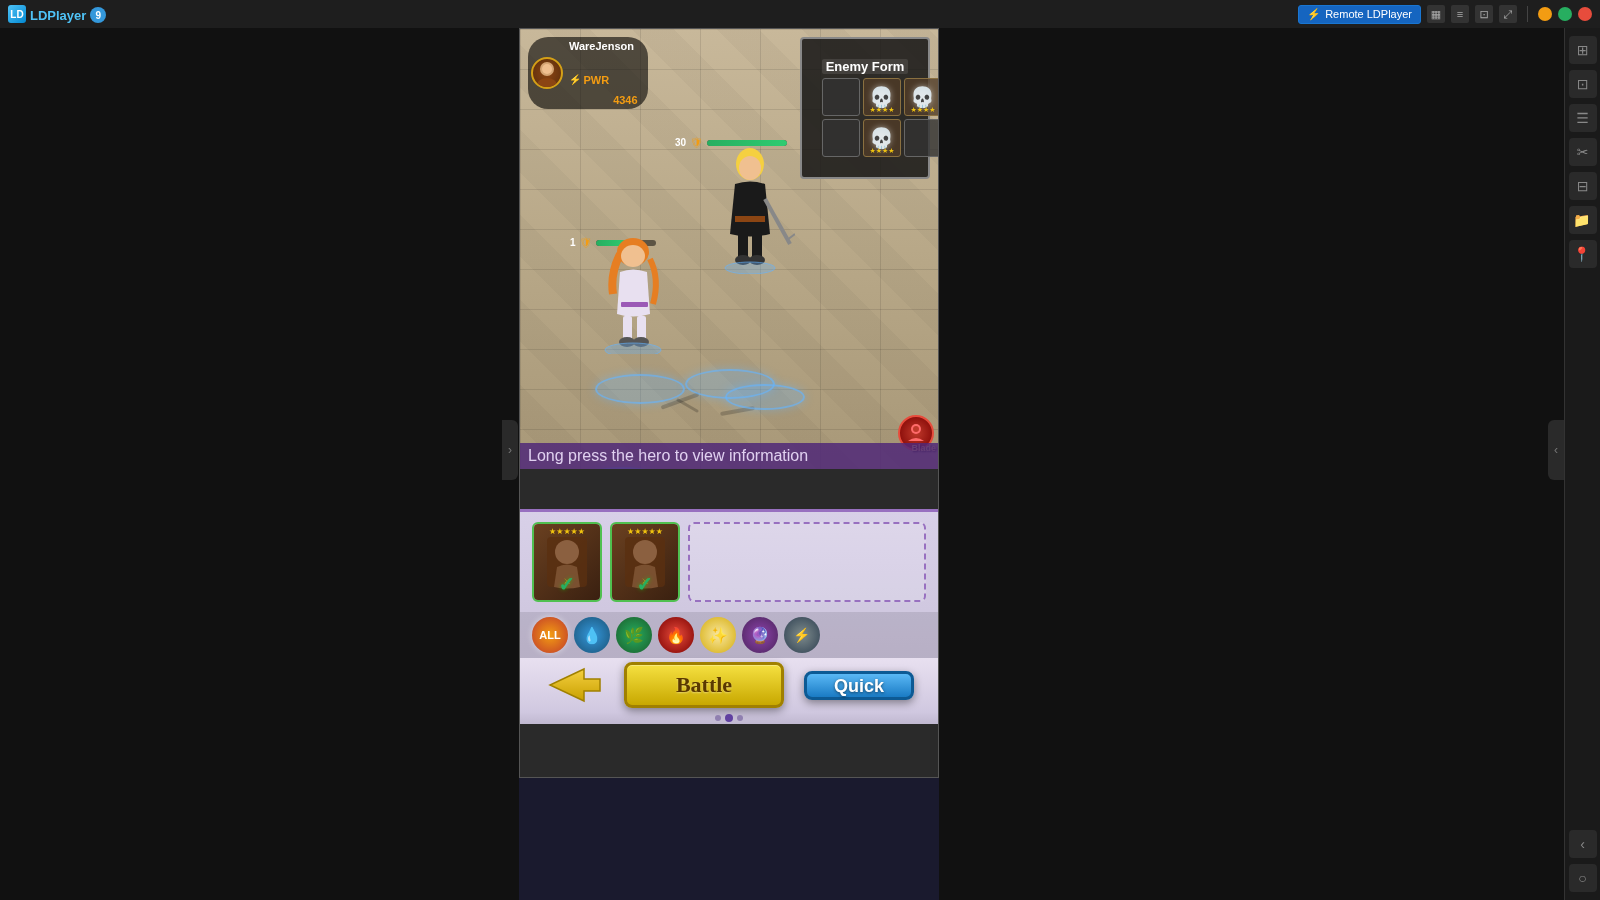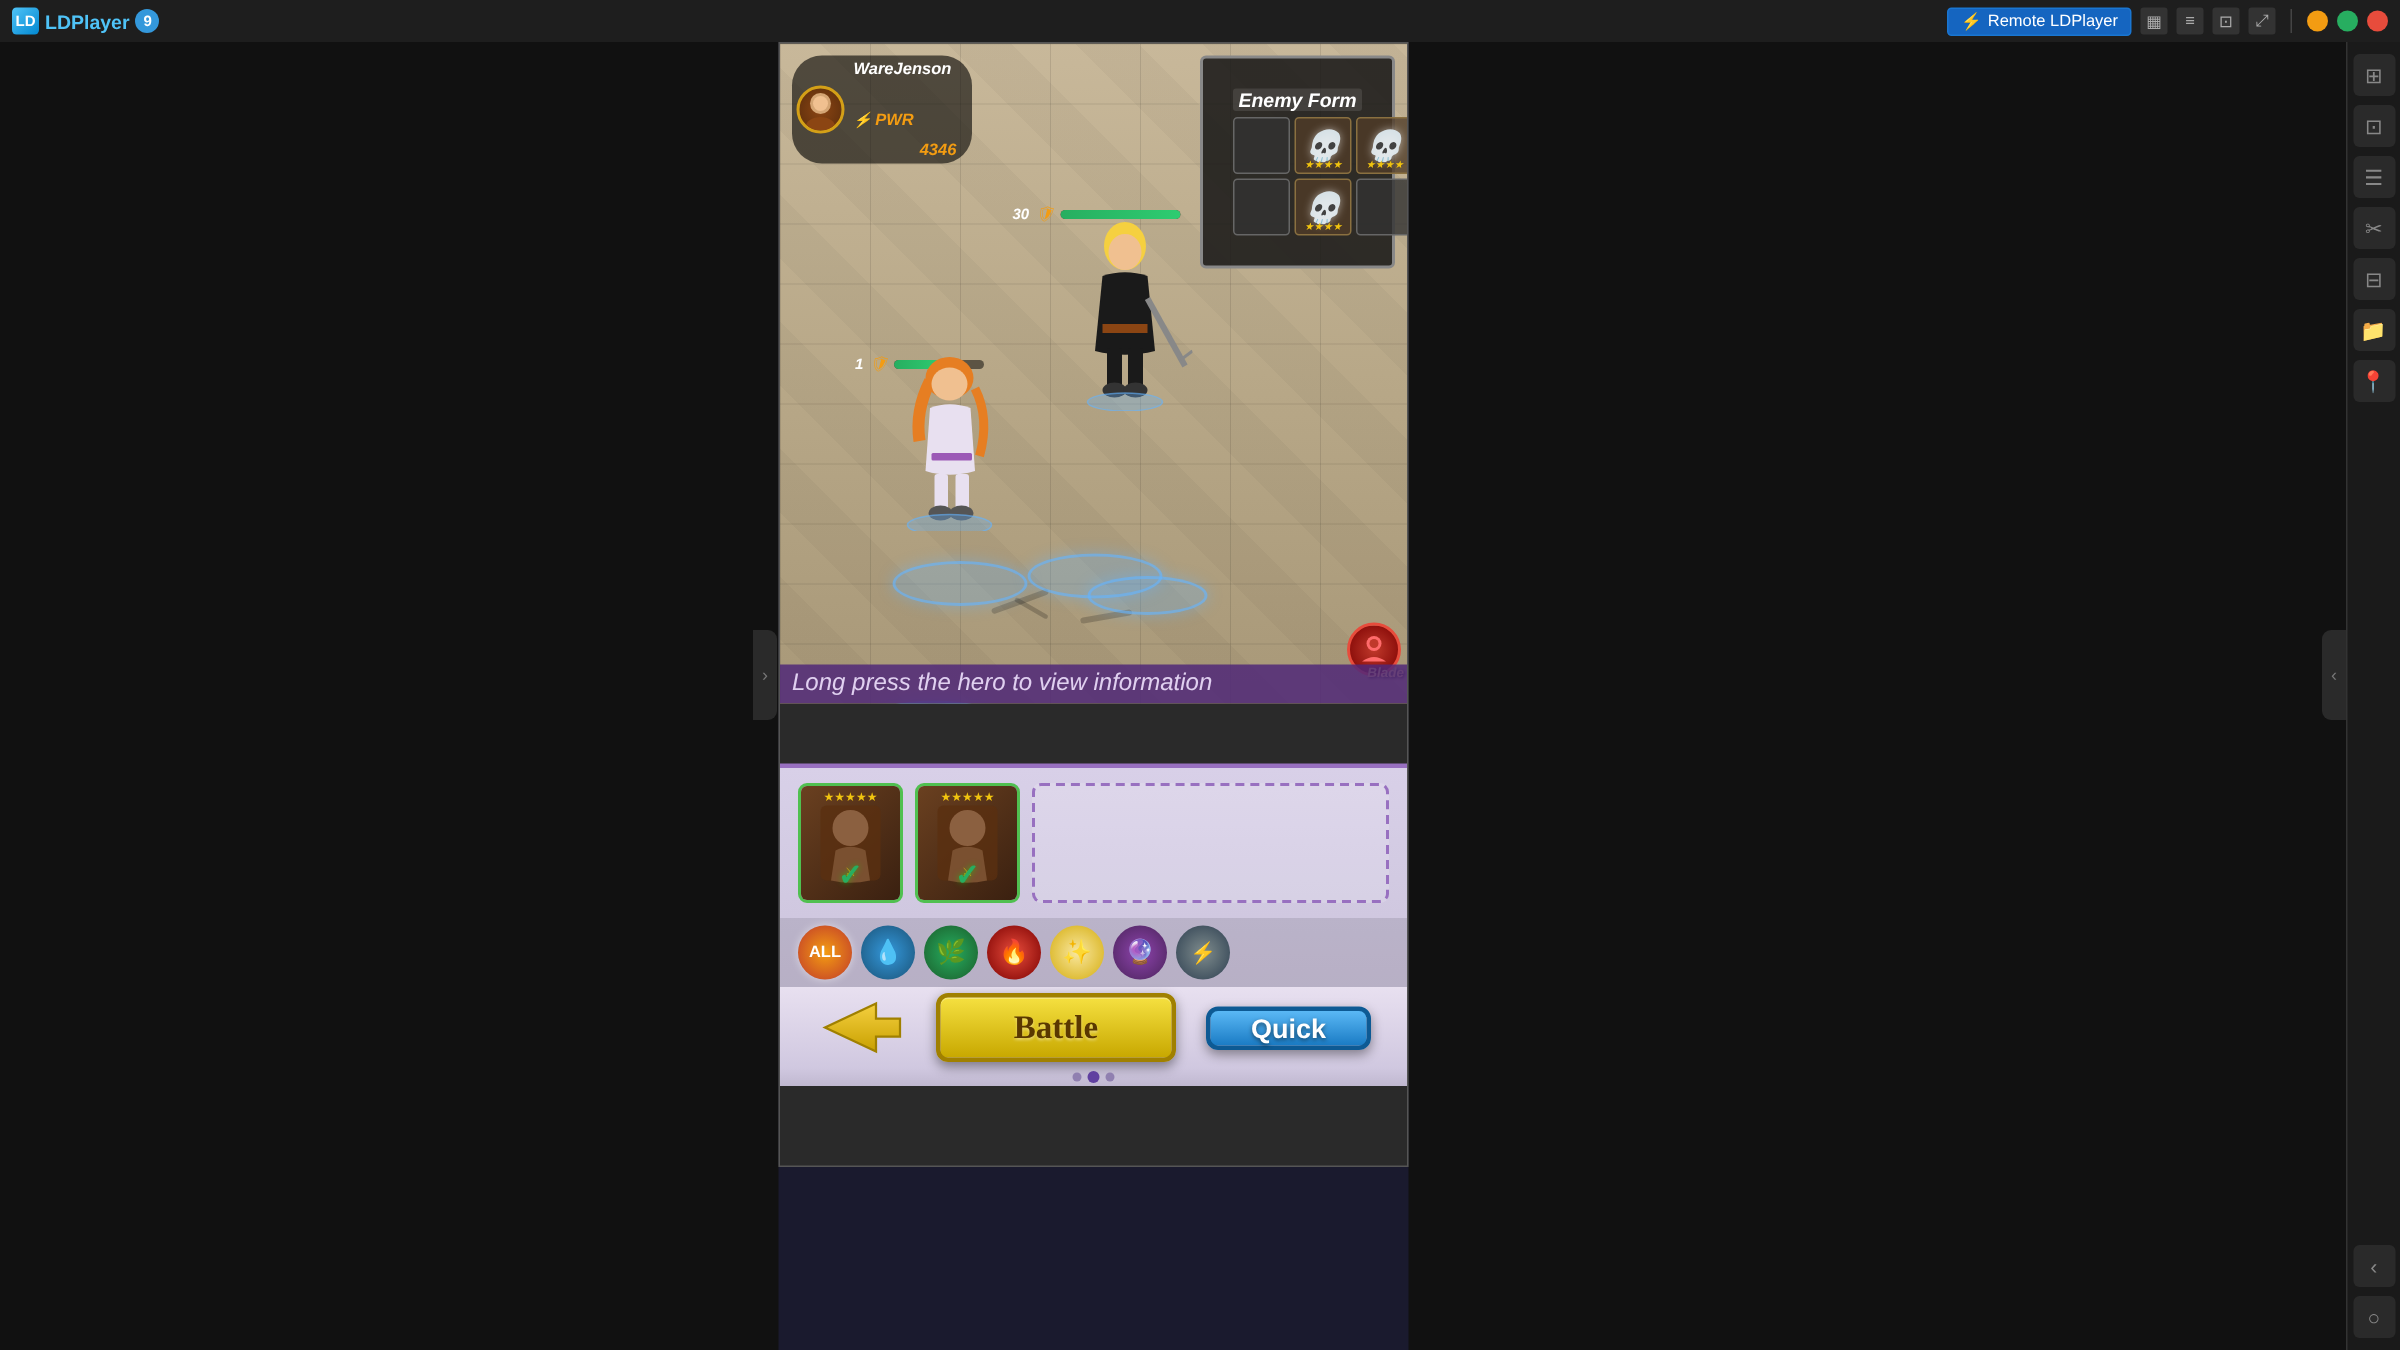--- a/index.html
+++ b/index.html
@@ -19,21 +19,21 @@
       top: 0; left: 0; right: 0;
       height: 28px;
       background: #1e1e1e;
       display: flex;
       align-items: center;
       padding: 0 8px;
       z-index: 100;
     }
     #taskbar-logo {
       display: flex;
-      align-items: center;
+      align-items: flex-end;
       gap: 4px;
       color: #4fc3f7;
       font-size: 13px;
       font-weight: bold;
     }
     #taskbar-logo .logo-icon {
       width: 18px; height: 18px;
       background: linear-gradient(135deg, #4fc3f7, #0288d1);
       border-radius: 3px;
       display: flex; align-items: center; justify-content: center;
@@ -117,21 +117,20 @@
       border: 1px solid #555;
     }
 
     
     #game-scene {
       position: relative;
       width: 100%;
       height: 440px;
       background: linear-gradient(180deg, #c8b89a 0%, #b8a888 50%, #a89878 100%);
       overflow: hidden;
-      font-style: italic;
     }
 
     
     .stone-floor {
       position: absolute;
       inset: 0;
       background-image:
         linear-gradient(rgba(0,0,0,0.1) 1px, transparent 1px),
         linear-gradient(90deg, rgba(0,0,0,0.1) 1px, transparent 1px);
       background-size: 60px 40px;

